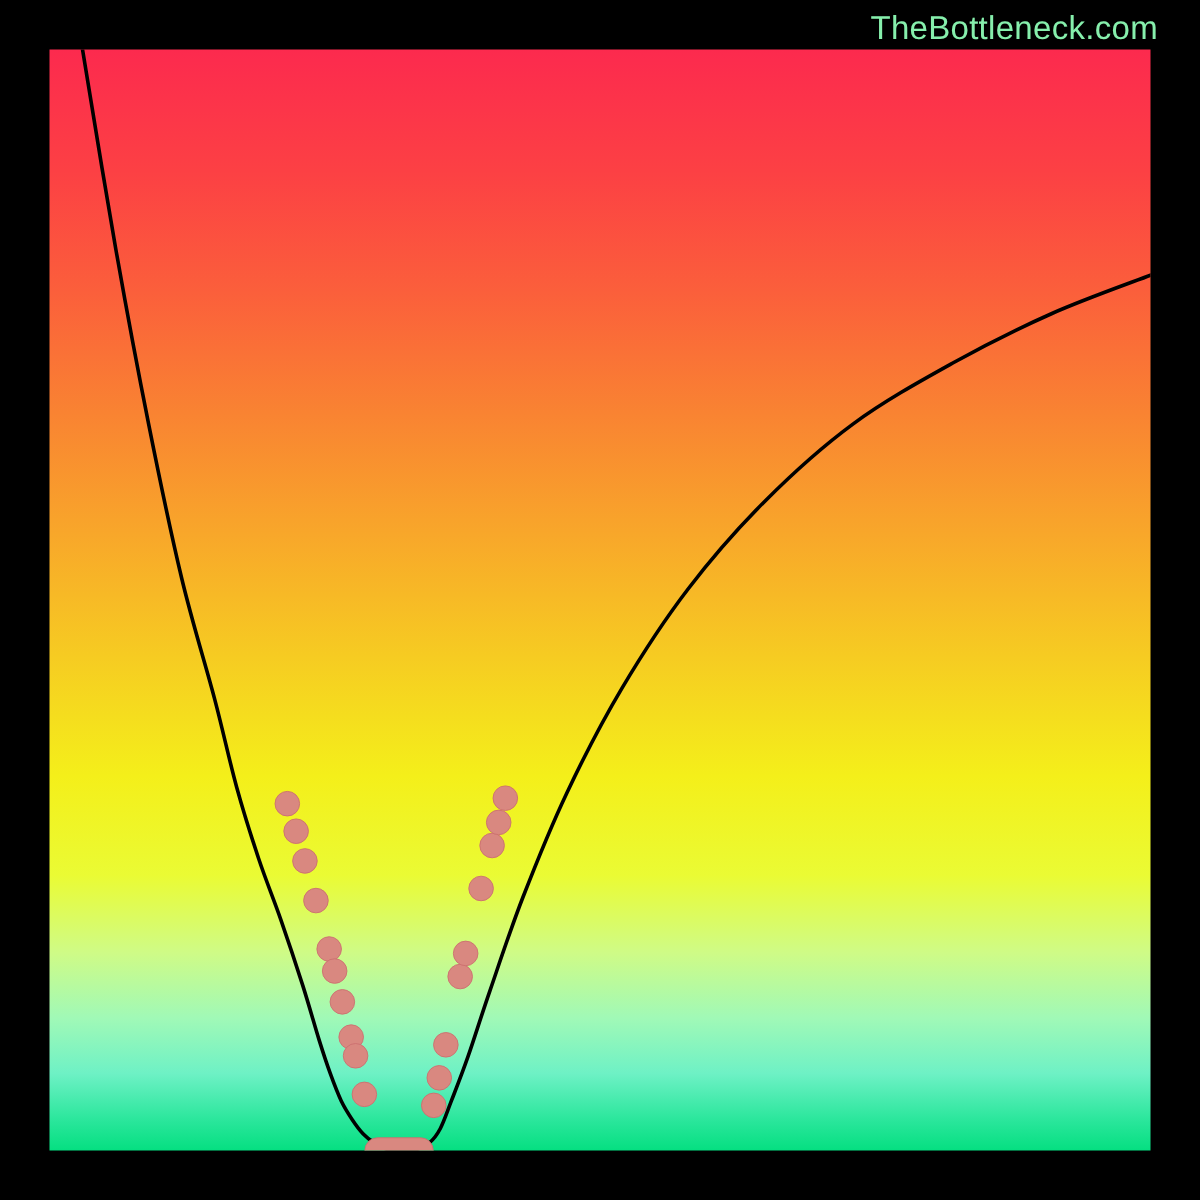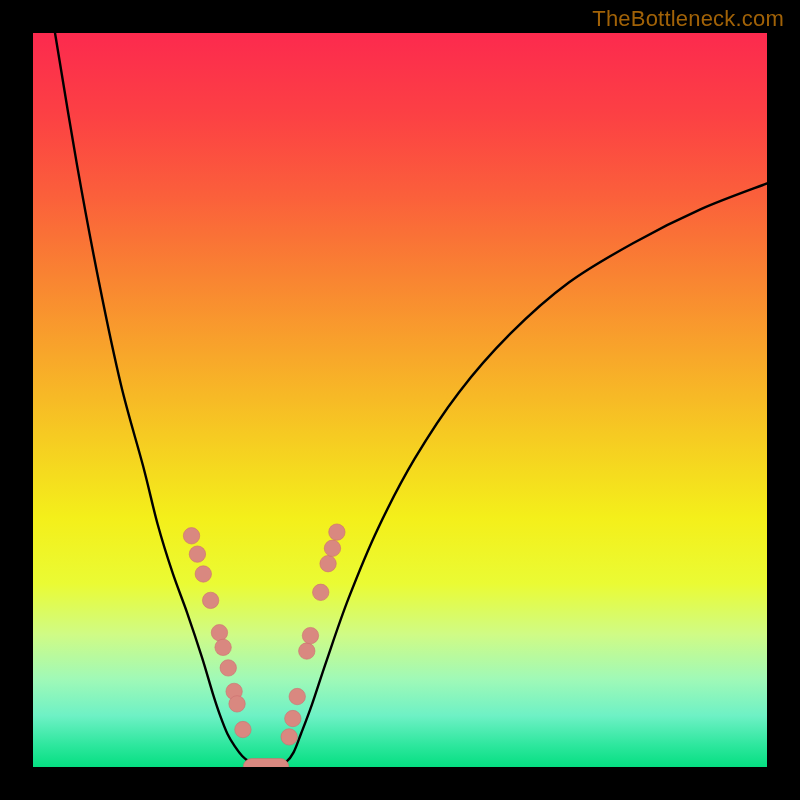--- a/index.html
+++ b/index.html
@@ -17,24 +17,24 @@
     height: 800px;
   }
   svg {
     position: absolute;
     top: 0;
     left: 0;
   }
   .watermark {
     position: absolute;
     top: 6px;
-    right: 16px;
+    right: 28px;
     font-size: 22px;
     font-weight: 400;
-    color: #a16207;
+    color: #86efac;
     letter-spacing: 0.2px;
   }
 </style>
 </head>
 <body>
 
 <div class="stage">
   <svg id="svg-root" width="800" height="800" viewBox="0 0 800 800">
     <defs>
       <linearGradient id="bg-grad" x1="0" y1="0" x2="0" y2="1">

